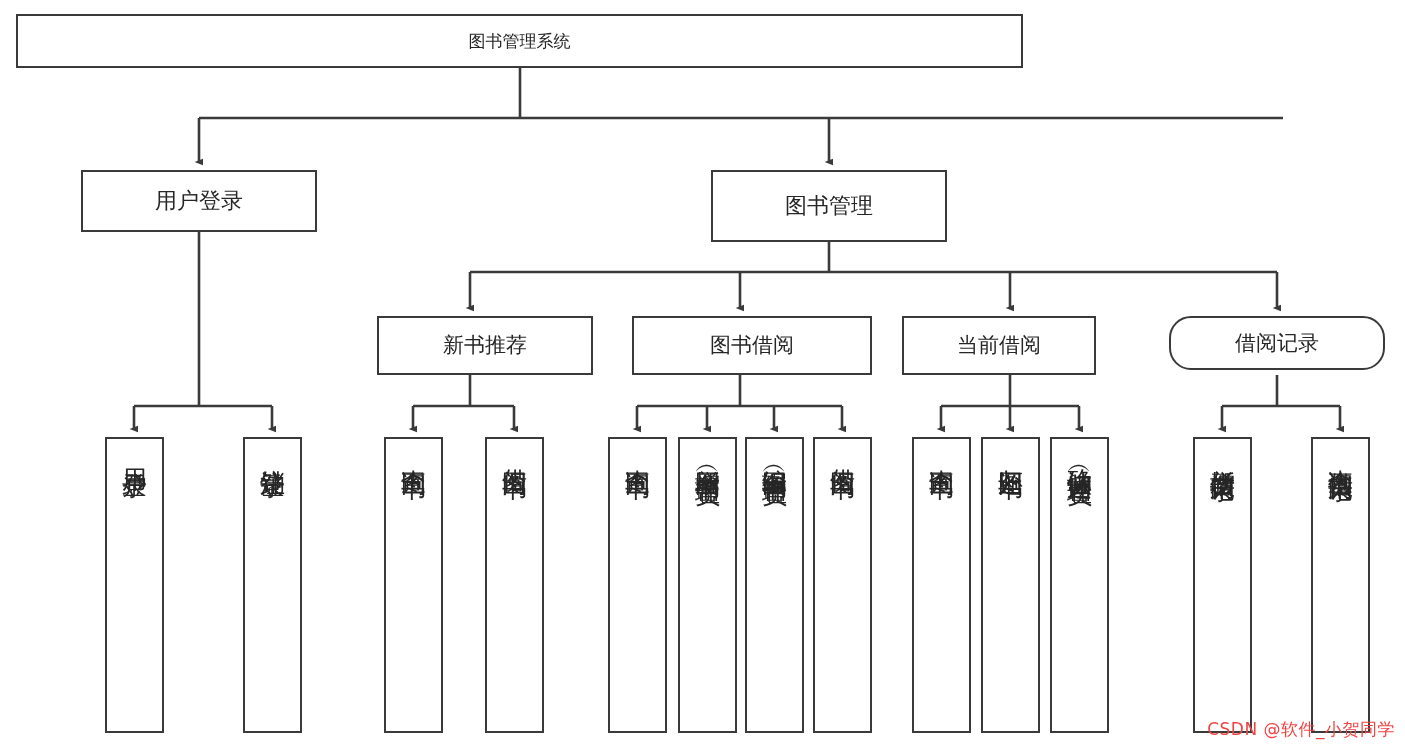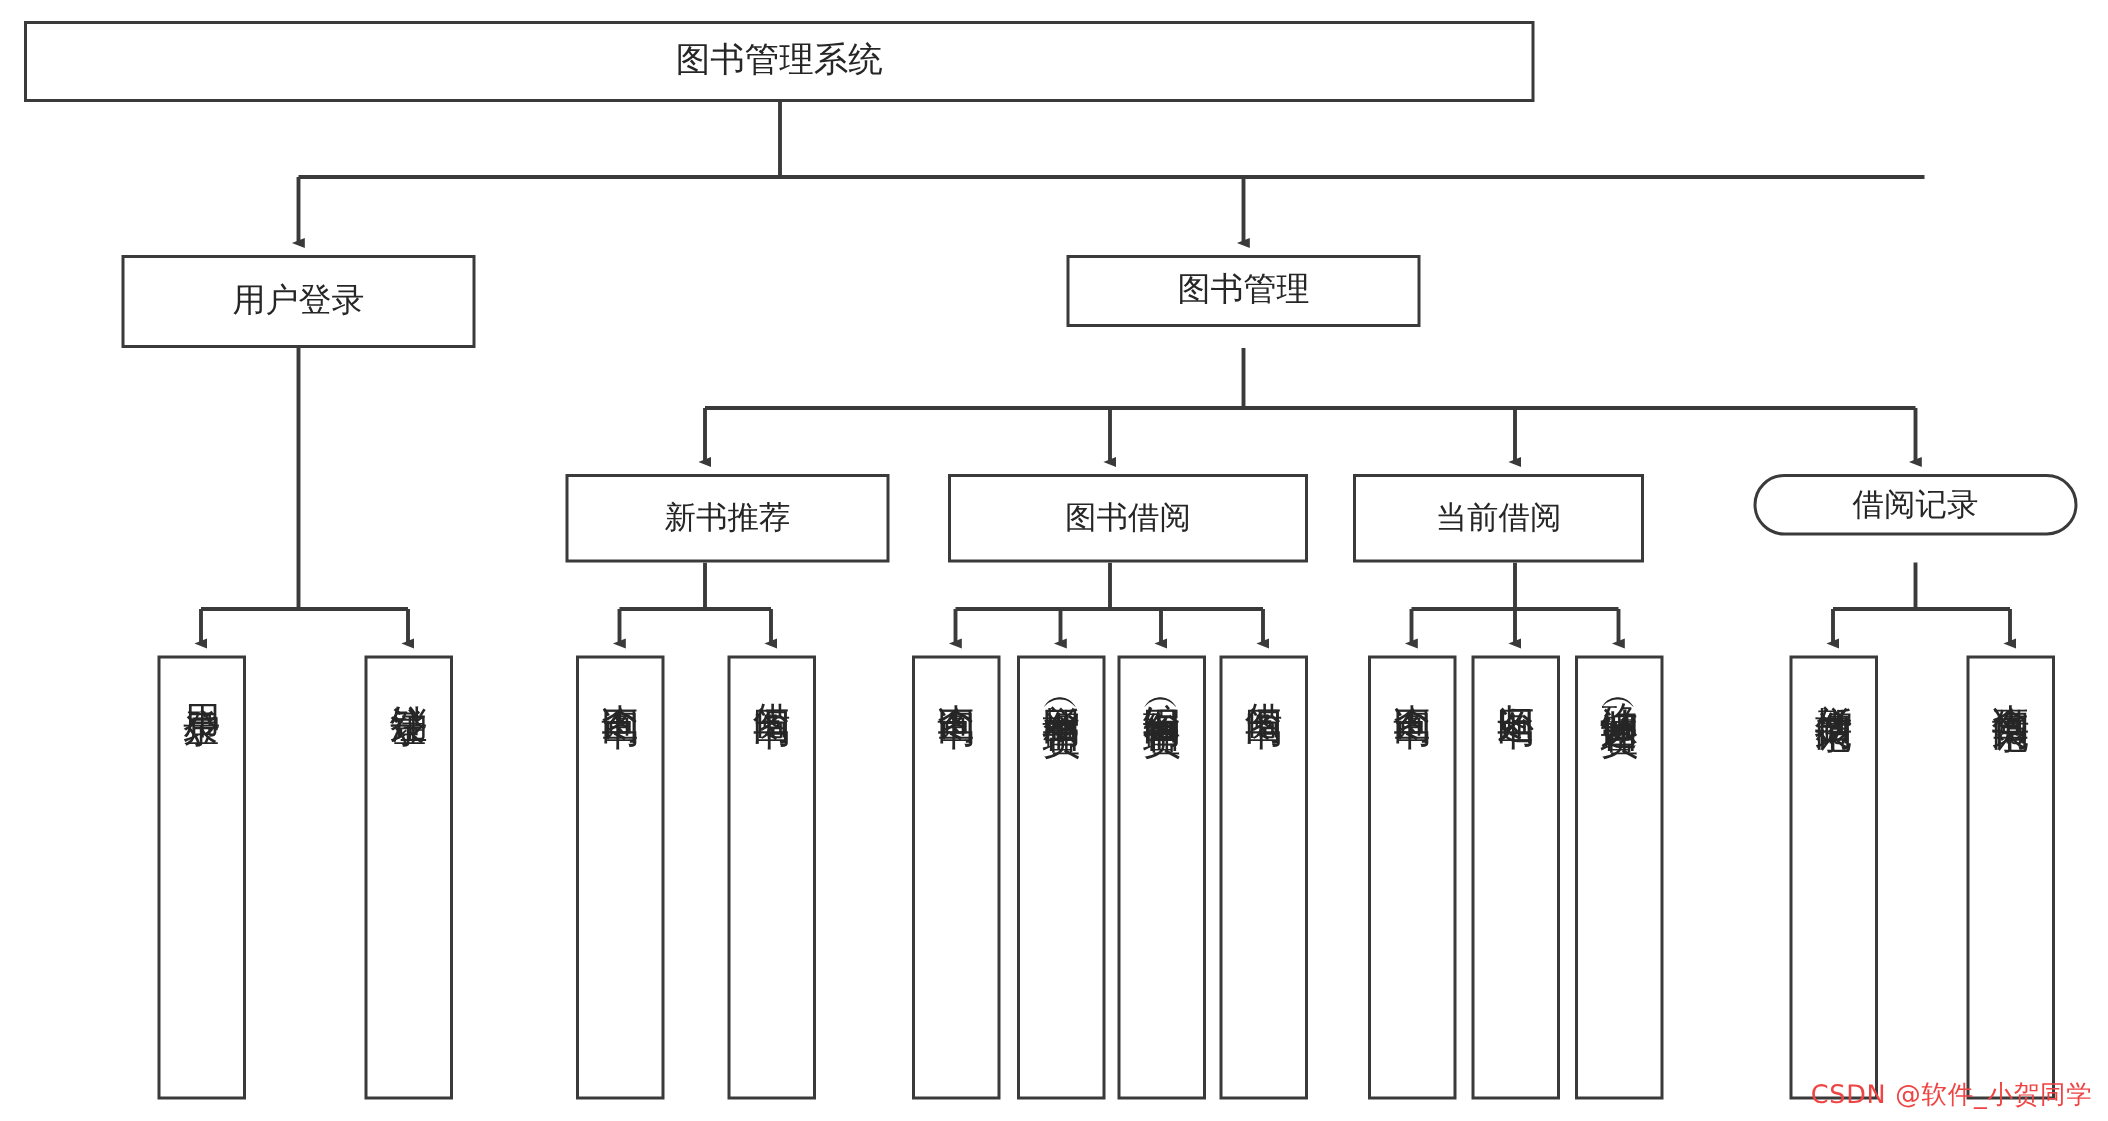--- a/index.html
+++ b/index.html
@@ -34,21 +34,21 @@
     display: flex;
     align-items: center;
     justify-content: center;
     color: #262626;
   }
   .node .label {
     display: block;
     text-align: center;
     line-height: 1.18;
   }
-  .node-root .label   { font-size: 23px; }
+  .node-root .label   { font-size: 17px; }
   .node-l2 .label     { font-size: 22px; }
   .node-l3 .label     { font-size: 21px; }
   
   .node-leaf {
     align-items: flex-start;
     padding-top: 10px;
   }
   .node-leaf .label {
     writing-mode: vertical-rl;
     text-orientation: upright;
@@ -123,34 +123,34 @@
     </g>
   </svg>
 
   <div class="node node-root" style="left:16px; top:14px; width:1007px; height:54px;">
     <span class="label">图书管理系统</span>
   </div>
 
   <div class="node node-l2" style="left:81px; top:170px; width:236px; height:62px;">
     <span class="label">用户登录</span>
   </div>
-  <div class="node node-l2" style="left:711px; top:170px; width:236px; height:48px;">
+  <div class="node node-l2" style="left:711px; top:170px; width:236px; height:72px;">
     <span class="label">图书管理</span>
   </div>
 
   <div class="node node-l3" style="left:362px; top:316px; width:216px; height:59px;margin-left:15px;">
     <span class="label">新书推荐</span>
   </div>
   <div class="node node-l3" style="left:632px; top:316px; width:240px; height:59px;">
     <span class="label">图书借阅</span>
   </div>
   <div class="node node-l3" style="left:902px; top:316px; width:194px; height:59px;">
     <span class="label">当前借阅</span>
   </div>
-  <div class="node node-l3" style="left:1169px; top:316px; width:216px; height:41px;border-radius:22px;">
+  <div class="node node-l3" style="left:1169px; top:316px; width:216px; height:54px;border-radius:22px;">
     <span class="label">借阅记录</span>
   </div>
 
   <div class="node node-leaf" style="left:105px; top:437px; width:59px; height:296px;">
     <span class="label">用户登录</span>
   </div>
   <div class="node node-leaf" style="left:243px; top:437px; width:59px; height:296px;">
     <span class="label">注销登录</span>
   </div>
 

